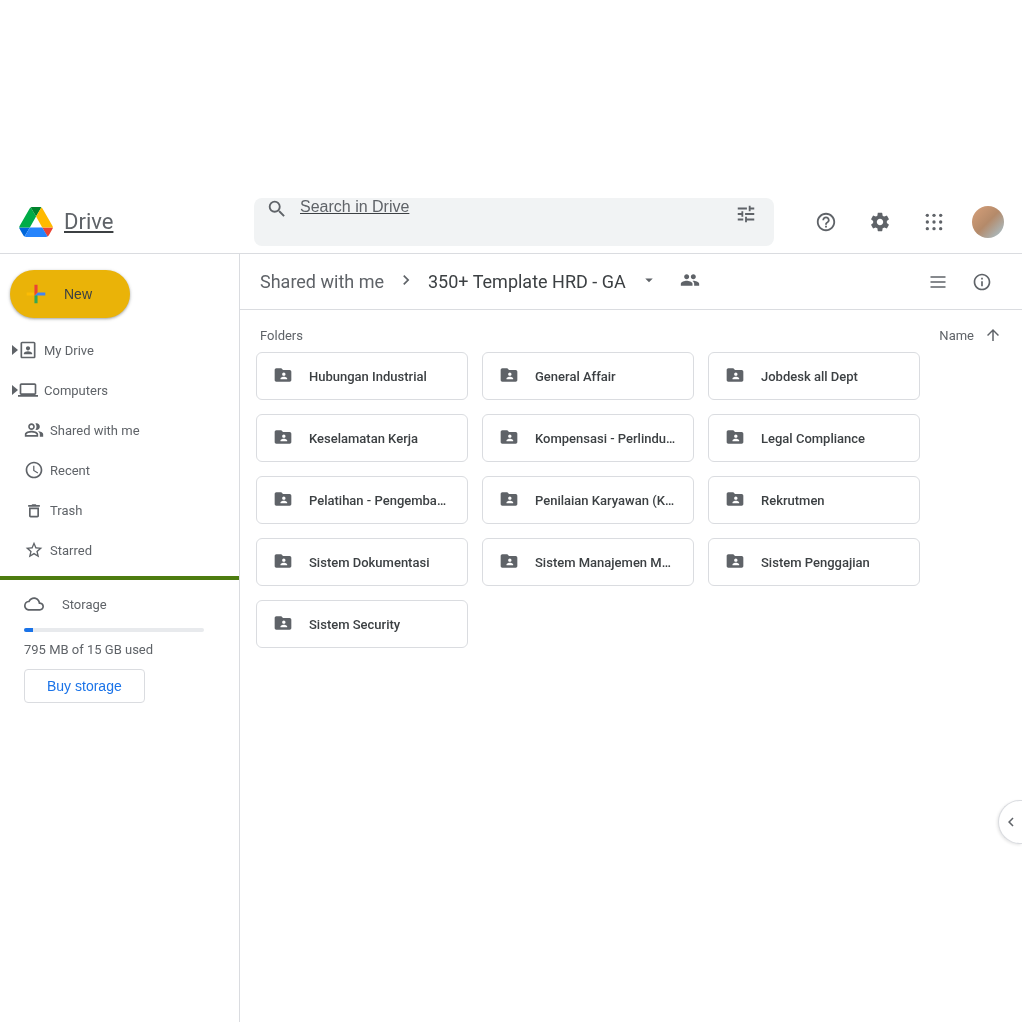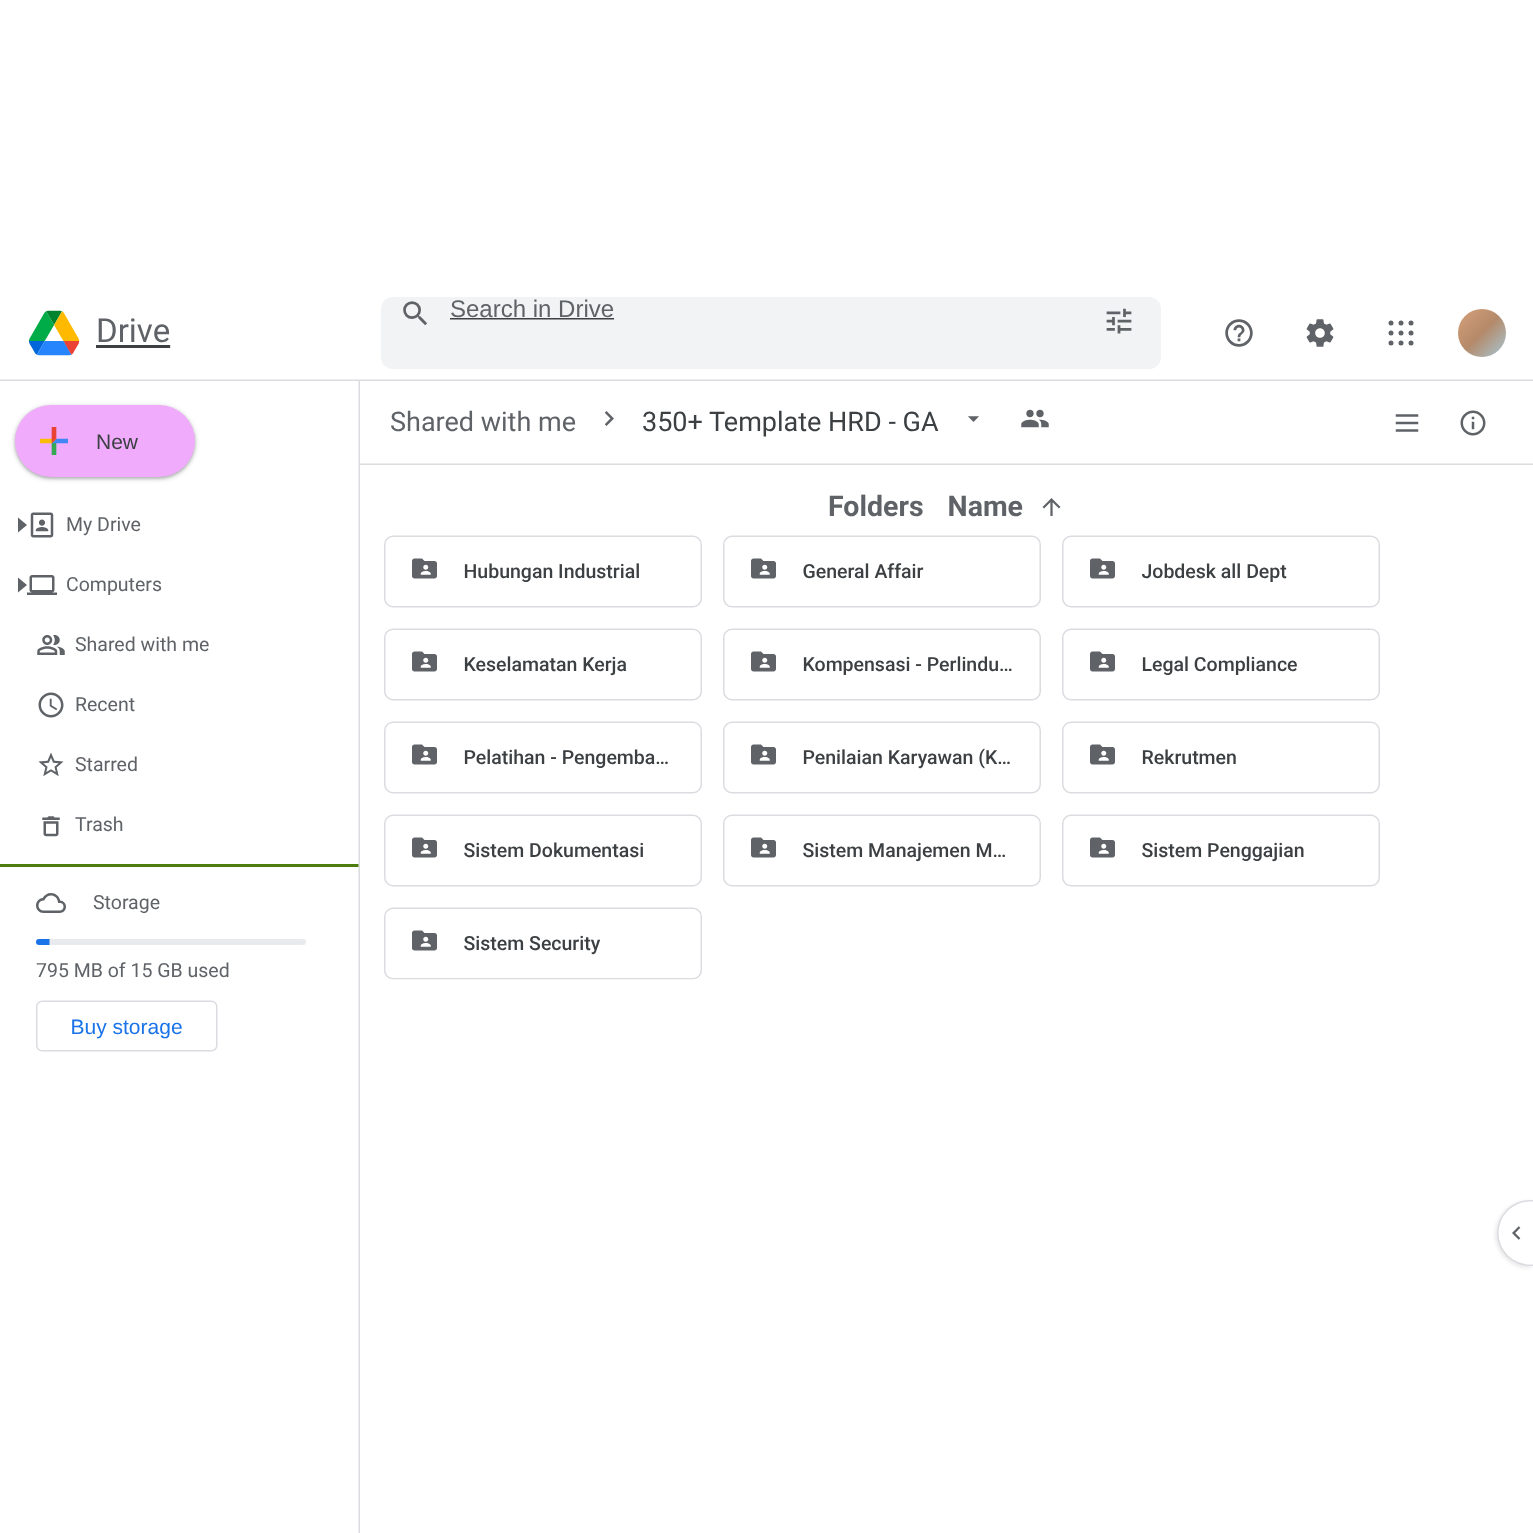--- a/index.html
+++ b/index.html
@@ -13,44 +13,44 @@
 .searchbar .search-icon svg { fill: #5f6368; }
 .searchbar input { flex: 1; border: none; background: transparent; outline: none; font-size: 16px; padding: 0 12px; color: #3c4043; }
 .searchbar input::placeholder { color: #5f6368; }
 .searchbar .tune-btn { width: 32px; height: 32px; display: flex; align-items: center; justify-content: center; cursor: pointer; border-radius: 50%; }
 .header-right { margin-left: auto; display: flex; align-items: center; gap: 14px; padding-right: 2px; }
 .icon-btn { width: 40px; height: 40px; display: flex; align-items: center; justify-content: center; cursor: pointer; border-radius: 50%; }
 .icon-btn svg { fill: #5f6368; }
 .avatar { width: 32px; height: 32px; border-radius: 50%; background: linear-gradient(135deg,#d7a07a,#b48a6a,#a7c7d6); cursor: pointer; margin-left: 4px; }
 .body { display: flex; height: calc(100% - 64px); }
 .sidebar { width: 240px; flex-shrink: 0; padding-top: 8px; border-right: 1px solid #dadce0; }
-.new-btn { margin: 8px 0 12px 10px; height: 48px; width: 120px; border: none; background: #f0abfc; border-radius: 24px; box-shadow: 0 1px 2px 0 rgba(60,64,67,.3), 0 1px 3px 1px rgba(60,64,67,.15); display: flex; align-items: center; gap: 14px; padding: 0 20px 0 12px; cursor: pointer; font-size: 14px; font-weight: 500; color: #3c4043; text-align: center; }
+.new-btn { margin: 8px 0 12px 10px; height: 48px; width: 120px; border: none; background: #eab308; border-radius: 24px; box-shadow: 0 1px 2px 0 rgba(60,64,67,.3), 0 1px 3px 1px rgba(60,64,67,.15); display: flex; align-items: center; gap: 14px; padding: 0 20px 0 12px; cursor: pointer; font-size: 14px; font-weight: 500; color: #3c4043; text-align: center; }
 .nav-list { list-style: none; }
 .nav-item { height: 40px; display: flex; align-items: center; padding: 0 24px 0 24px; gap: 6px; font-size: 13px; color: #5f6368; cursor: pointer; border-radius: 0 20px 20px 0; margin-right: 16px; }
 .nav-item .tri { width: 0; height: 0; border-top: 5px solid transparent; border-bottom: 5px solid transparent; border-left: 6px solid #5f6368; margin-left: -12px; margin-right: -6px; }
 .nav-item.no-arrow { padding-left: 24px; }
 .nav-item svg { fill: #5f6368; flex-shrink: 0; }
-.storage-sec { padding: 4px 24px 0 24px; border-top: 2px solid #4d7c0f; margin-top: 6px; }
+.storage-sec { padding: 4px 24px 0 24px; border-top: 4px solid #4d7c0f; margin-top: 6px; }
 .storage-row { display: flex; align-items: center; gap: 18px; height: 40px; font-size: 13px; color: #5f6368; cursor: pointer; }
 .storage-bar { height: 4px; width: 180px; background: #e8eaed; border-radius: 2px; margin: 4px 0 10px; overflow: hidden; }
 .storage-fill { height: 100%; width: 5%; background: #1a73e8; }
 .storage-text { font-size: 13px; color: #5f6368; margin-bottom: 12px; }
 .buy-btn { border: 1px solid #dadce0; background: #fff; color: #1a73e8; font-size: 14px; font-weight: 500; padding: 8px 22px; border-radius: 4px; cursor: pointer; }
 .main { flex: 1; display: flex; flex-direction: column; overflow: hidden; }
 .toolbar { height: 56px; display: flex; align-items: center; padding: 0 20px 0 16px; border-bottom: 1px solid #dadce0; }
 .breadcrumb { display: flex; align-items: center; gap: 8px; font-size: 18px; color: #5f6368; }
 .bc-item { cursor: pointer; padding: 4px 4px; border-radius: 4px; }
 .bc-current { color: #3c4043; }
 .bc-sep svg, .bc-drop svg, .bc-people svg { fill: #5f6368; }
 .bc-drop { cursor: pointer; padding: 2px; }
 .bc-people { margin-left: 12px; cursor: pointer; }
 .toolbar-right { margin-left: auto; display: flex; align-items: center; gap: 4px; }
 .toolbar-right .icon-btn { width: 40px; height: 40px; }
 .content { padding: 16px 16px 0 16px; overflow-y: auto; }
-.section-header { display: flex; align-items: center; justify-content: center; padding: 0 4px 8px; font-size: 19px; font-weight: 700; color: #5f6368; }
+.section-header { display: flex; align-items: center; justify-content: space-between; padding: 0 4px 8px; font-size: 13px; font-weight: 400; color: #5f6368; }
 .sort { display: flex; align-items: center; gap: 10px; cursor: pointer; margin-left: 16px; }
 .grid { display: grid; grid-template-columns: repeat(3, 212px); gap: 14px; }
 .folder-card { height: 48px; border: 1px solid #dadce0; border-radius: 6px; display: flex; align-items: center; gap: 16px; padding: 0 16px; cursor: pointer; font-size: 13px; font-weight: 500; color: #3c4043; background:#fff; }
 .folder-card .fname { overflow: hidden; text-overflow: ellipsis; white-space: nowrap; }
 .shared-folder-icon { width: 20px; height: 20px; flex-shrink:0; }
 .side-panel-toggle { position: absolute; right: 0; top: 610px; width: 24px; height: 44px; background: #fff; border: 1px solid #dadce0; border-right: none; border-radius: 22px 0 0 22px; display: flex; align-items: center; justify-content: center; cursor: pointer; box-shadow: -1px 1px 3px rgba(0,0,0,.1);}
 .side-panel-toggle svg { fill: #5f6368; }
 </style>
 </head>
 <body>
@@ -146,29 +146,29 @@
           <span>Shared with me</span>
         </li>
         <li class="nav-item no-arrow">
           <svg width="20" height="20" viewBox="0 0 24 24">
               <path d="M11.99 2C6.47 2 2 6.48 2 12s4.47 10 9.99 10C17.52 22 22 17.52 22 12S17.52 2 11.99 2zM12 20c-4.42 0-8-3.58-8-8s3.58-8 8-8 8 3.58 8 8-3.58 8-8 8zm.5-13H11v6l5.25 3.15.75-1.23-4.5-2.67z"></path>
             </svg>
           <span>Recent</span>
         </li>
         <li class="nav-item no-arrow">
           <svg width="20" height="20" viewBox="0 0 24 24">
+              <path d="M14 5h-4l-1 1H5v2h14V6h-4zM6 19c0 1.1.9 2 2 2h8c1.1 0 2-.9 2-2V9H6v10zm2-8h8v8H8v-8z"></path>
+            </svg>
+          <span>Trash</span>
+        </li>
+        <li class="nav-item no-arrow">
+          <svg width="20" height="20" viewBox="0 0 24 24">
               <path d="M22 9.24l-7.19-.62L12 2 9.19 8.63 2 9.24l5.46 4.73L5.82 21 12 17.27 18.18 21l-1.63-7.03L22 9.24zM12 15.4l-3.76 2.27 1-4.28-3.32-2.88 4.38-.38L12 6.1l1.71 4.04 4.38.38-3.32 2.88 1 4.28L12 15.4z"></path>
             </svg>
           <span>Starred</span>
-        </li>
-        <li class="nav-item no-arrow">
-          <svg width="20" height="20" viewBox="0 0 24 24">
-              <path d="M14 5h-4l-1 1H5v2h14V6h-4zM6 19c0 1.1.9 2 2 2h8c1.1 0 2-.9 2-2V9H6v10zm2-8h8v8H8v-8z"></path>
-            </svg>
-          <span>Trash</span>
         </li>
       </ul>
       <div class="storage-sec">
         <div class="storage-row">
           <svg width="20" height="20" viewBox="0 0 24 24" fill="#5f6368">
               <path d="M19.35 10.04C18.67 6.59 15.64 4 12 4 9.11 4 6.6 5.64 5.35 8.04 2.34 8.36 0 10.91 0 14c0 3.31 2.69 6 6 6h13c2.76 0 5-2.24 5-5 0-2.64-2.05-4.78-4.65-4.96zM19 18H6c-2.21 0-4-1.79-4-4 0-2.05 1.53-3.76 3.56-3.97l1.07-.11.5-.95C8.08 7.14 9.94 6 12 6c2.62 0 4.88 1.86 5.39 4.43l.3 1.5 1.53.11A2.98 2.98 0 0122 15c0 1.65-1.35 3-3 3z"></path>
             </svg>
           <span>Storage</span>
         </div>
         <div class="storage-bar">

